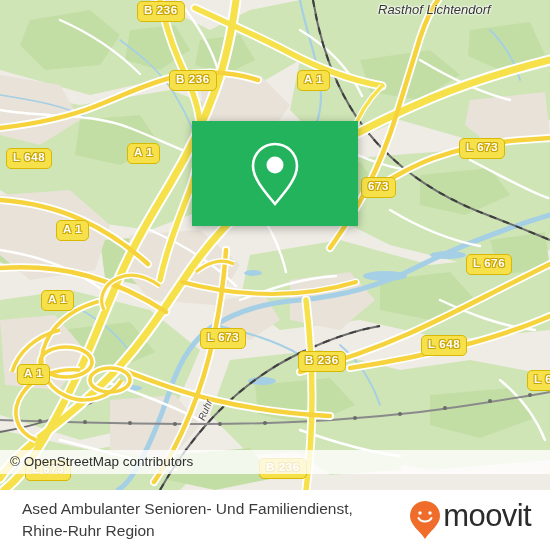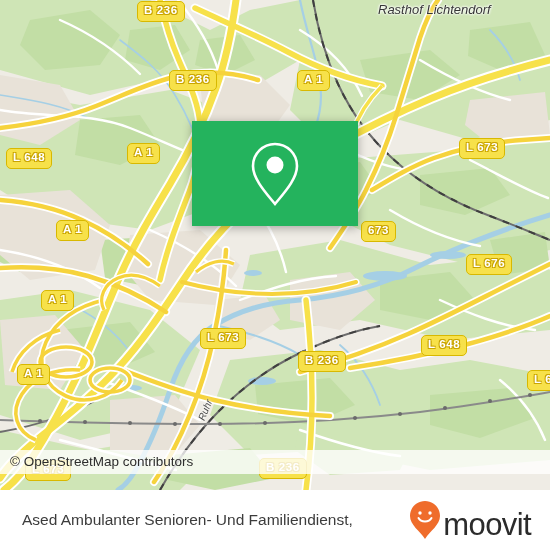--- a/index.html
+++ b/index.html
@@ -127,21 +127,21 @@
     padding: 0 16px 0 22px;
   }
   #footer-title {
     font-size: 15.5px;
     color: #3c3c3c;
     line-height: 1.45;
     max-width: 380px;
   }
   #brand {
     display: flex;
-    align-items: flex-end;
+    align-items: flex-start;
     gap: 2px;
   }
   #brand-word {
     font-size: 31px;
     color: #2b2b2b;
     font-weight: normal;
     letter-spacing: -0.6px;
     line-height: 1;
   }
 </style>
@@ -379,21 +379,21 @@
     <div class="place-label" style="left:366px; top:2px;">Rasthof Lichtendorf</div>
 
     <div class="river-label" style="left:196px; top:418px;">Ruhr</div>
 
     <div class="shield" style="left:137px;top:1px;">B 236</div>
     <div class="shield" style="left:169px;top:70px;">B 236</div>
     <div class="shield" style="left:297px;top:70px;">A 1</div>
     <div class="shield" style="left:6px;top:148px;">L 648</div>
     <div class="shield" style="left:127px;top:143px;">A 1</div>
     <div class="shield" style="left:459px;top:138px;">L 673</div>
-    <div class="shield" style="left:361px;top:177px;margin-top:44px;">673</div>
+    <div class="shield" style="left:361px;top:177px;">673</div>
     <div class="shield" style="left:56px;top:220px;">A 1</div>
     <div class="shield" style="left:466px;top:254px;text-align:center;">L 676</div>
     <div class="shield" style="left:41px;top:290px;">A 1</div>
     <div class="shield" style="left:200px;top:328px;">L 673</div>
     <div class="shield" style="left:298px;top:351px;">B 236</div>
     <div class="shield" style="left:421px;top:335px;">L 648</div>
     <div class="shield" style="left:17px;top:364px;">A 1</div>
     <div class="shield" style="left:527px;top:370px;">L 6</div>
     <div class="shield" style="left:25px;top:460px;">L 673</div>
     <div class="shield" style="left:259px;top:458px;">B 236</div>
@@ -406,20 +406,21 @@
       <svg width="52" height="66" viewBox="0 0 52 66">
         <path d="M26 3 C13.8 3 4 12.8 4 25 C4 38 17 52 26 63 C35 52 48 38 48 25 C48 12.8 38.2 3 26 3 Z" fill="none" stroke="#ffffff" stroke-width="2.6"></path>
         <circle cx="26" cy="24" r="8.5" fill="#ffffff"></circle>
       </svg>
     </div>
   </div>
 
   <div id="footer">
     <div id="footer-title">
       <span>Ased Ambulanter Senioren- Und Familiendienst,</span><br>
+      <span>Rhine-Ruhr Region</span>
     </div>
     <div id="brand">
       <svg width="32" height="40" viewBox="0 0 32 40">
         <path d="M16 1 C7.7 1 1 7.7 1 16 C1 25 11 31 16 39 C21 31 31 25 31 16 C31 7.7 24.3 1 16 1 Z" fill="#ef6c2b"></path>
         <circle cx="11" cy="13" r="1.7" fill="#ffffff"></circle>
         <circle cx="21" cy="13" r="1.7" fill="#ffffff"></circle>
         <path d="M9.5 18 C12 22.5 20 22.5 22.5 18" fill="none" stroke="#ffffff" stroke-width="2" stroke-linecap="round"></path>
       </svg>
       <span id="brand-word">moovit</span>
     </div>

